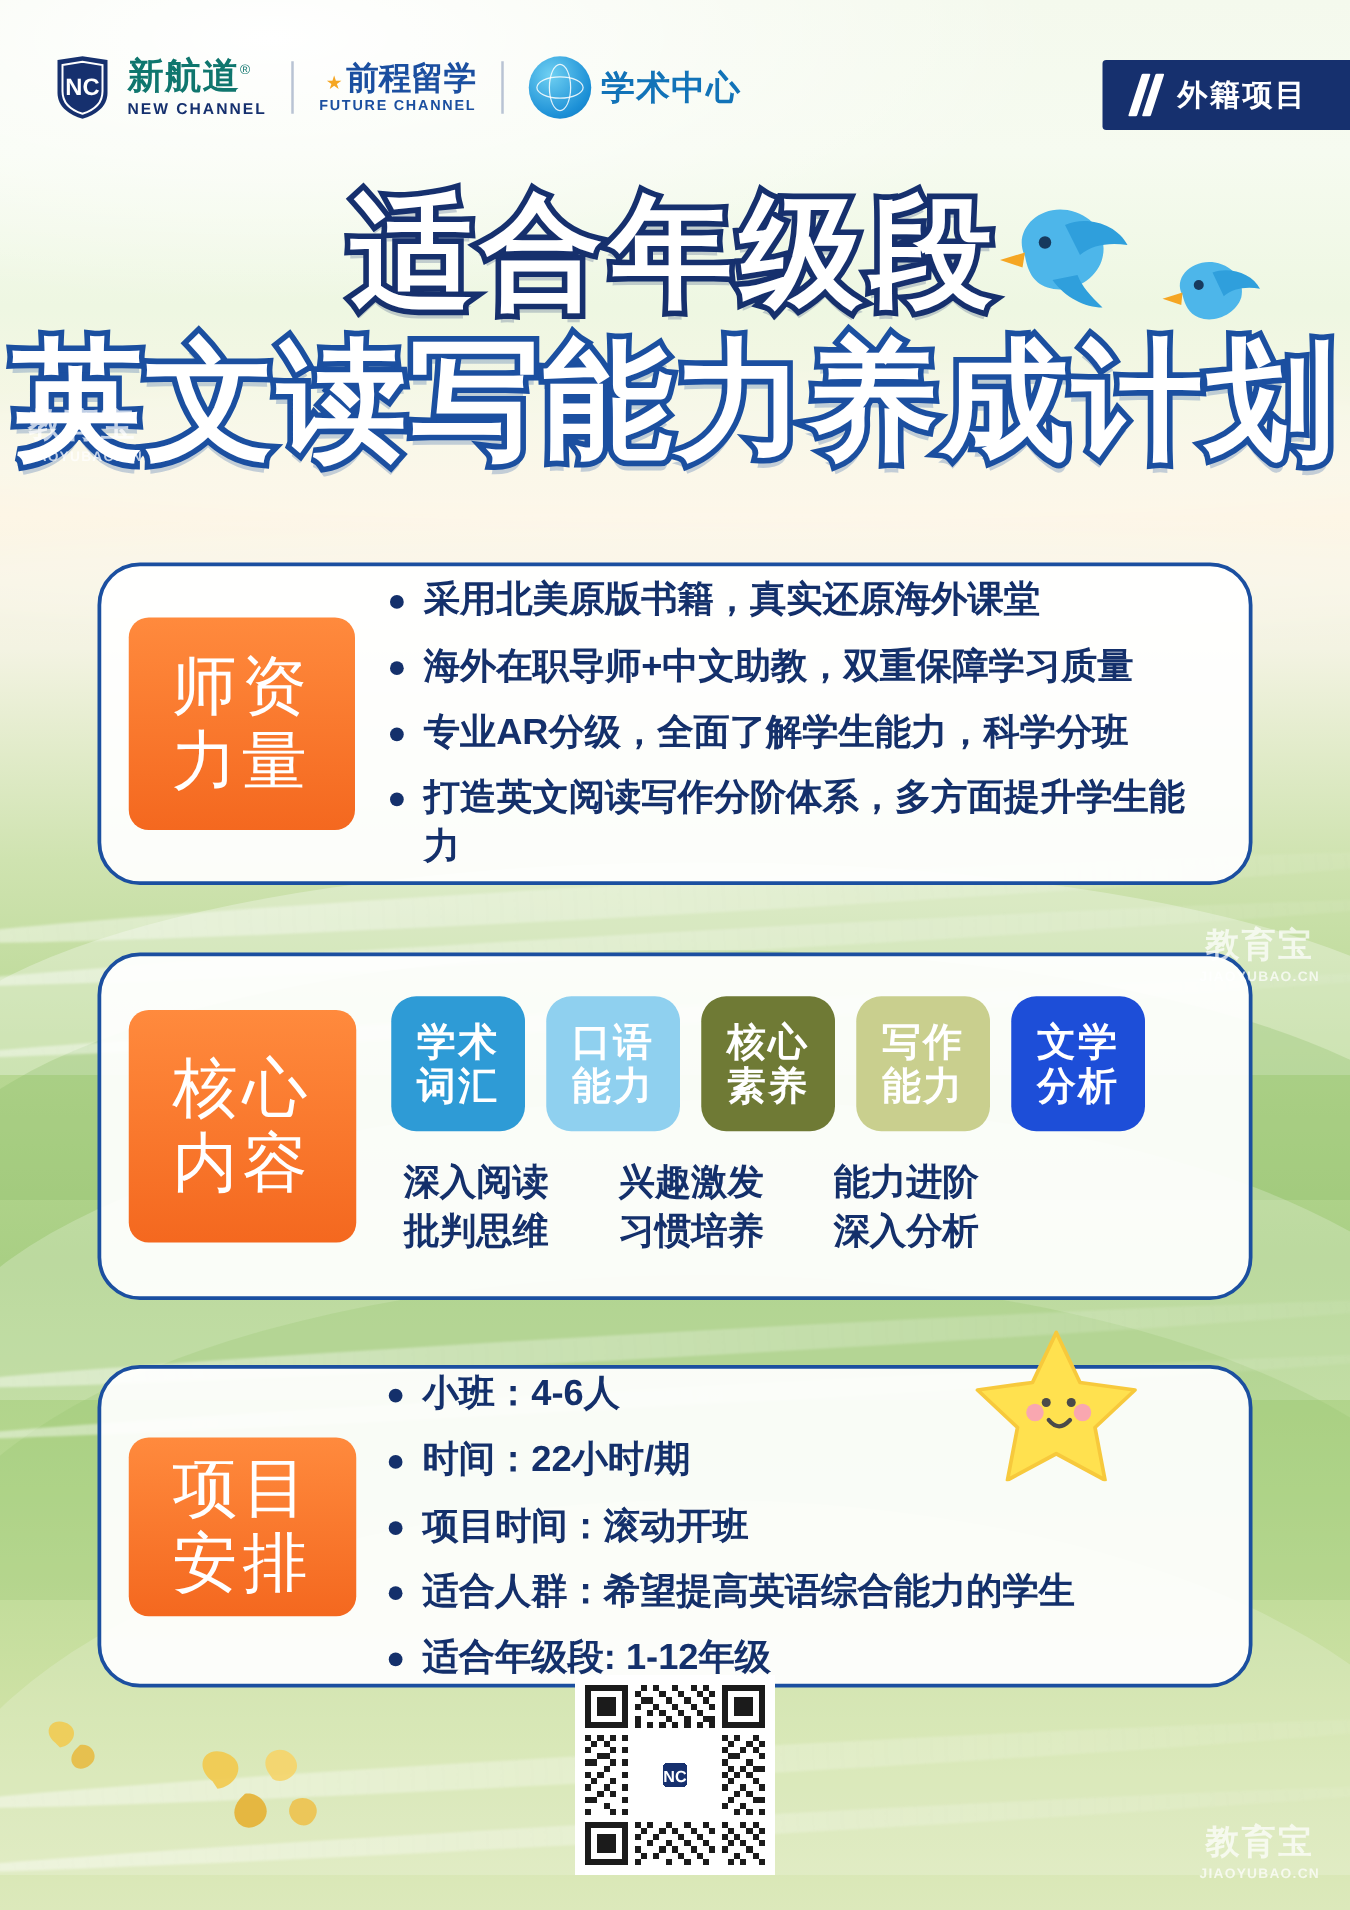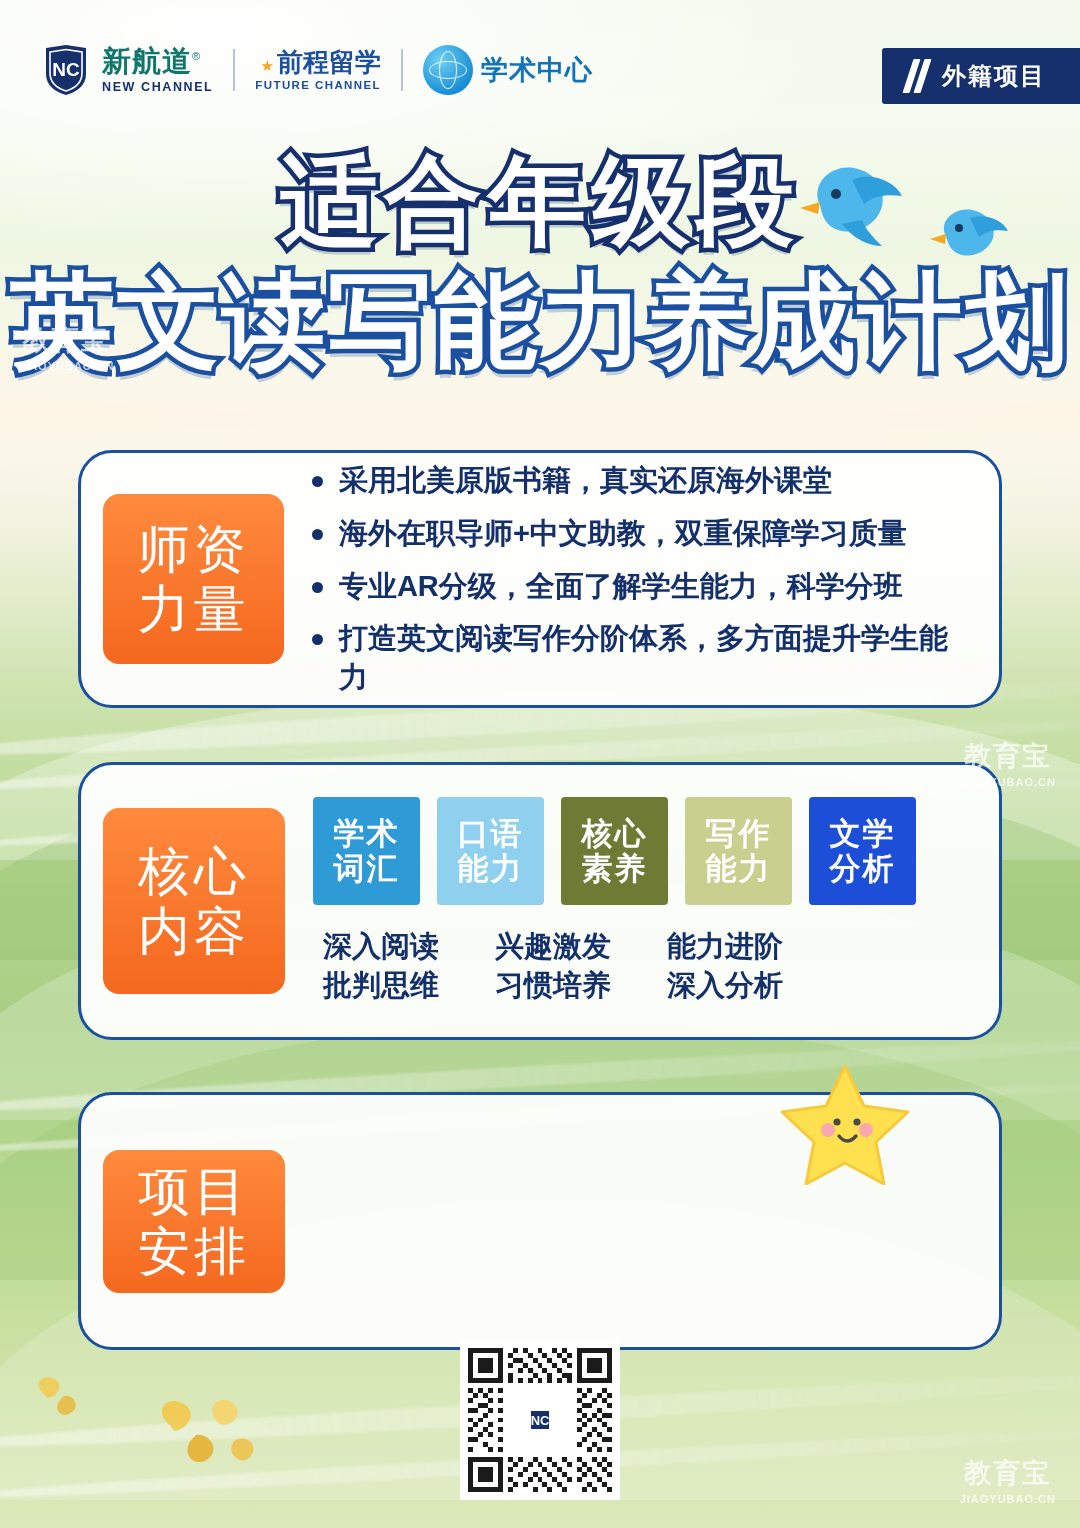--- a/index.html
+++ b/index.html
@@ -64,21 +64,21 @@
        color:#fff;font-weight:normal;text-align:center;display:flex;flex-direction:column;
        justify-content:center;letter-spacing:4px;}
   .tag span{font-size:52px;line-height:1.16;}
   .bullets{list-style:none;margin:0;padding:0;}
   .bullets li{display:flex;align-items:flex-start;font-size:29px;font-weight:bold;color:#14306b;
        line-height:1.34;margin-bottom:14px;}
   .bullets li:last-child{margin-bottom:0;}
   .dot{flex:0 0 auto;width:11px;height:11px;border-radius:50%;background:#14306b;margin:15px 16px 0 0;}
   
   .chips{display:flex;gap:17px;}
-  .chip{width:107px;height:108px;border-radius:4px;display:flex;flex-direction:column;
+  .chip{width:107px;height:108px;border-radius:20px;display:flex;flex-direction:column;
         align-items:center;justify-content:center;color:#fff;font-weight:bold;font-size:31px;
         line-height:1.14;letter-spacing:2px;}
   .chip.c1{background:#2e9bd6}
   .chip.c2{background:#8fd0ef}
   .chip.c3{background:#6f7a35}
   .chip.c4{background:#c9cf8e}
   .chip.c5{background:#1d4ed8}
   .sub-cols{display:flex;gap:56px;margin-top:22px;padding-left:10px;}
   .sub-col{font-size:29px;font-weight:bold;color:#14306b;line-height:1.35;}
   
@@ -251,20 +251,42 @@
     </div>
   </div>
 </div>
 
 <div class="card" style="top:1092px;height:258px;">
   <div style="display:flex;align-items:center;height:100%;padding:0 26px 0 22px;box-sizing:border-box;">
     <div class="tag" style="height:143px;margin-right:12px;">
       <span>项目</span>
       <span>安排</span>
     </div>
+    <ul class="bullets" style="margin-left:14px">
+      <li>
+          <i class="dot"></i>
+          <span>小班：4-6人</span>
+        </li>
+      <li>
+          <i class="dot"></i>
+          <span>时间：22小时/期</span>
+        </li>
+      <li>
+          <i class="dot"></i>
+          <span>项目时间：滚动开班</span>
+        </li>
+      <li>
+          <i class="dot"></i>
+          <span>适合人群：希望提高英语综合能力的学生</span>
+        </li>
+      <li>
+          <i class="dot"></i>
+          <span>适合年级段: 1-12年级</span>
+        </li>
+    </ul>
   </div>
 </div>
 
 <div class="star-deco" style="top:1060px;left:780px">
   <svg width="130" height="125" viewBox="0 0 130 125">
     <path d="M65 6 L84 46 L128 52 L96 82 L104 124 L65 103 L26 124 L34 82 L2 52 L46 46 Z" fill="#ffe14f" stroke="#f7c93c" stroke-width="3" stroke-linejoin="round"></path>
     <circle cx="48" cy="70" r="7" fill="#f9a7b0"></circle>
     <circle cx="86" cy="70" r="7" fill="#f9a7b0"></circle>
     <circle cx="57" cy="62" r="3.6" fill="#4a4a4a"></circle>
     <circle cx="77" cy="62" r="3.6" fill="#4a4a4a"></circle>

